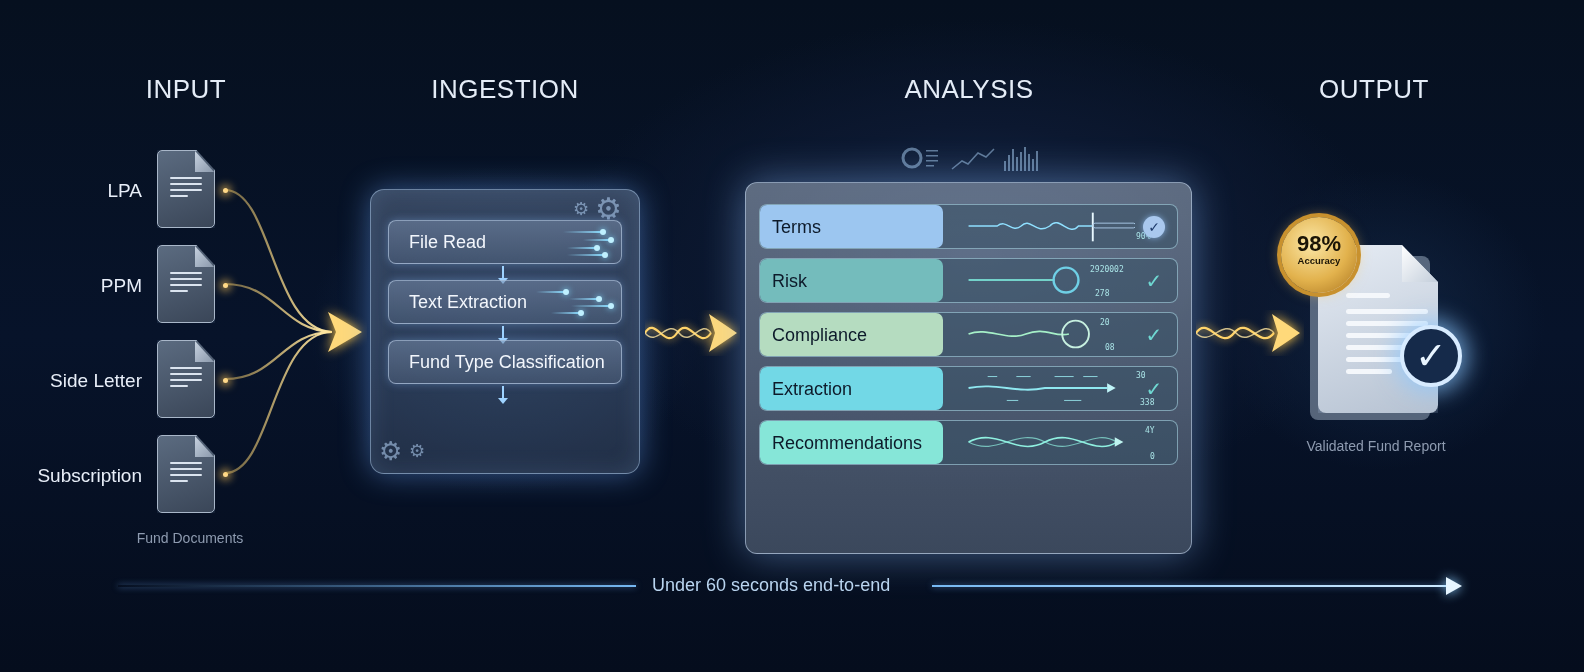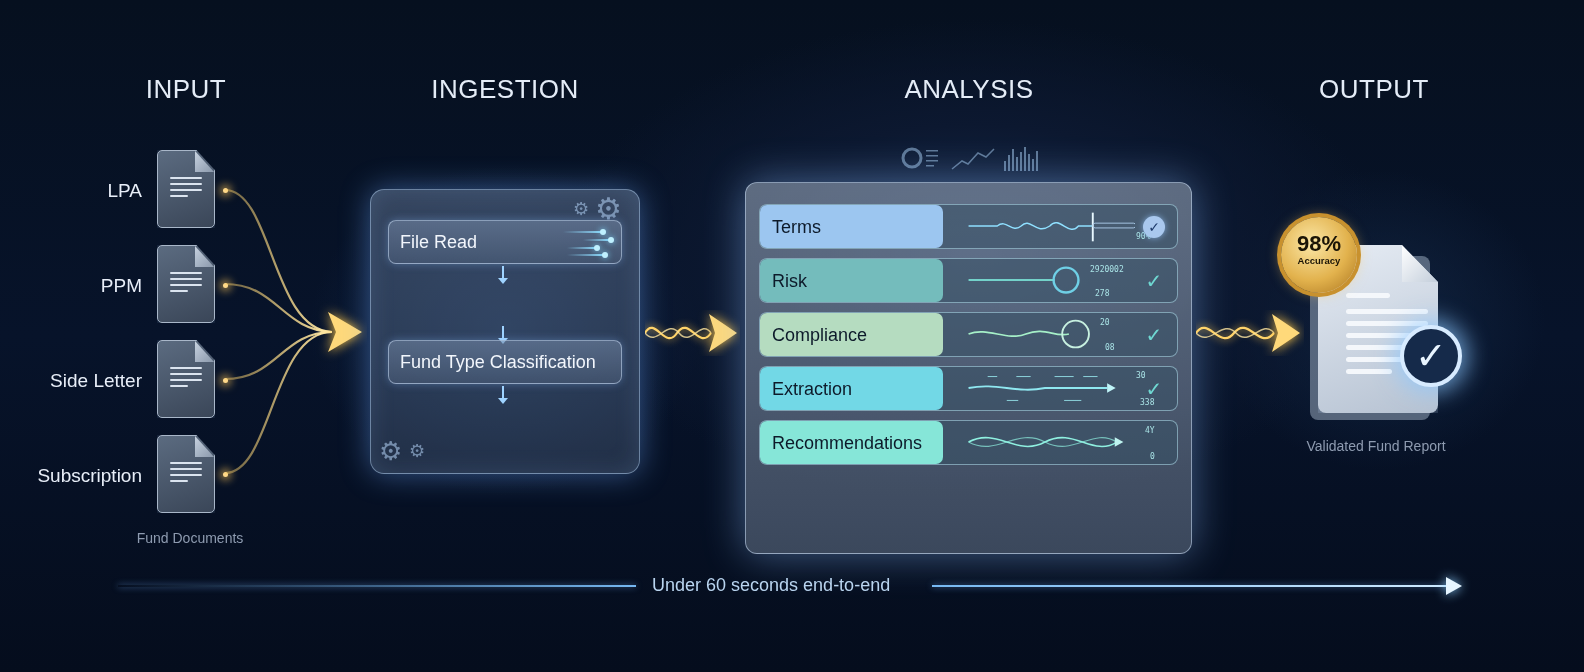--- a/index.html
+++ b/index.html
@@ -43,21 +43,21 @@
     position: absolute; left: 370px; top: 189px; width: 270px; height: 285px;
     border: 1.5px solid rgba(170,200,235,0.55); border-radius: 14px;
     background: linear-gradient(180deg, rgba(90,110,140,0.55) 0%, rgba(55,72,98,0.55) 100%);
     box-shadow: 0 0 30px rgba(110,170,255,0.45), inset 0 0 25px rgba(160,200,255,0.15);
   }
   .ing-step {
     position: absolute; left: 17px; width: 234px; height: 44px;
     border: 1.5px solid rgba(200,220,245,0.55); border-radius: 8px;
     background: linear-gradient(180deg, rgba(120,140,170,0.55), rgba(80,98,125,0.55));
     box-shadow: 0 0 8px rgba(140,190,255,0.35);
-    font-size: 18px; color: #f2f6fc; padding: 11px 0 0 11px; white-space: nowrap;
+    font-size: 18px; color: #f2f6fc; padding: 11px 0 0 20px; white-space: nowrap;
   }
   .ing-step .streak { position: absolute; right: 18px; height: 2px; background: linear-gradient(90deg, rgba(120,200,255,0), #8fdcff); }
   .ing-step .streak::after { content: ""; position: absolute; right: -3px; top: -2px; width: 6px; height: 6px; border-radius: 50%; background: #bff0ff; box-shadow: 0 0 6px #7fd8ff; }
   .down-arrow { position: absolute; left: 131px; width: 2px; height: 14px; background: #9fd3ff; }
   .down-arrow::after { content: ""; position: absolute; left: -4px; bottom: -4px; border-left: 5px solid transparent; border-right: 5px solid transparent; border-top: 6px solid #9fd3ff; }
   .gear { position: absolute; color: rgba(170,200,235,0.6); line-height: 1; }
 
   
   .gold-arrow { position: absolute; }
 
@@ -189,20 +189,27 @@
 
   <div class="ing-step" style="top:30px;">
     <span>File Read</span>
     <span class="streak" style="top:10px; width:40px;"></span>
     <span class="streak" style="top:18px; width:28px; right:10px;"></span>
     <span class="streak" style="top:26px; width:30px; right:24px;"></span>
     <span class="streak" style="top:33px; width:38px; right:16px;"></span>
   </div>
   <div class="down-arrow" style="top:76px;"></div>
 
+  <div class="ing-step" style="top:90px;">
+    <span>Text Extraction</span>
+    <span class="streak" style="top:10px; width:30px; right:55px;"></span>
+    <span class="streak" style="top:17px; width:30px; right:22px;"></span>
+    <span class="streak" style="top:24px; width:40px; right:10px;"></span>
+    <span class="streak" style="top:31px; width:30px; right:40px;"></span>
+  </div>
   <div class="down-arrow" style="top:136px;"></div>
 
   <div class="ing-step" style="top:150px;">
     <span>Fund Type Classification</span>
   </div>
   <div class="down-arrow" style="top:196px;"></div>
 
 </div>
 
 <svg class="gold-arrow" style="left:645px; top:310px;" width="95" height="46">

